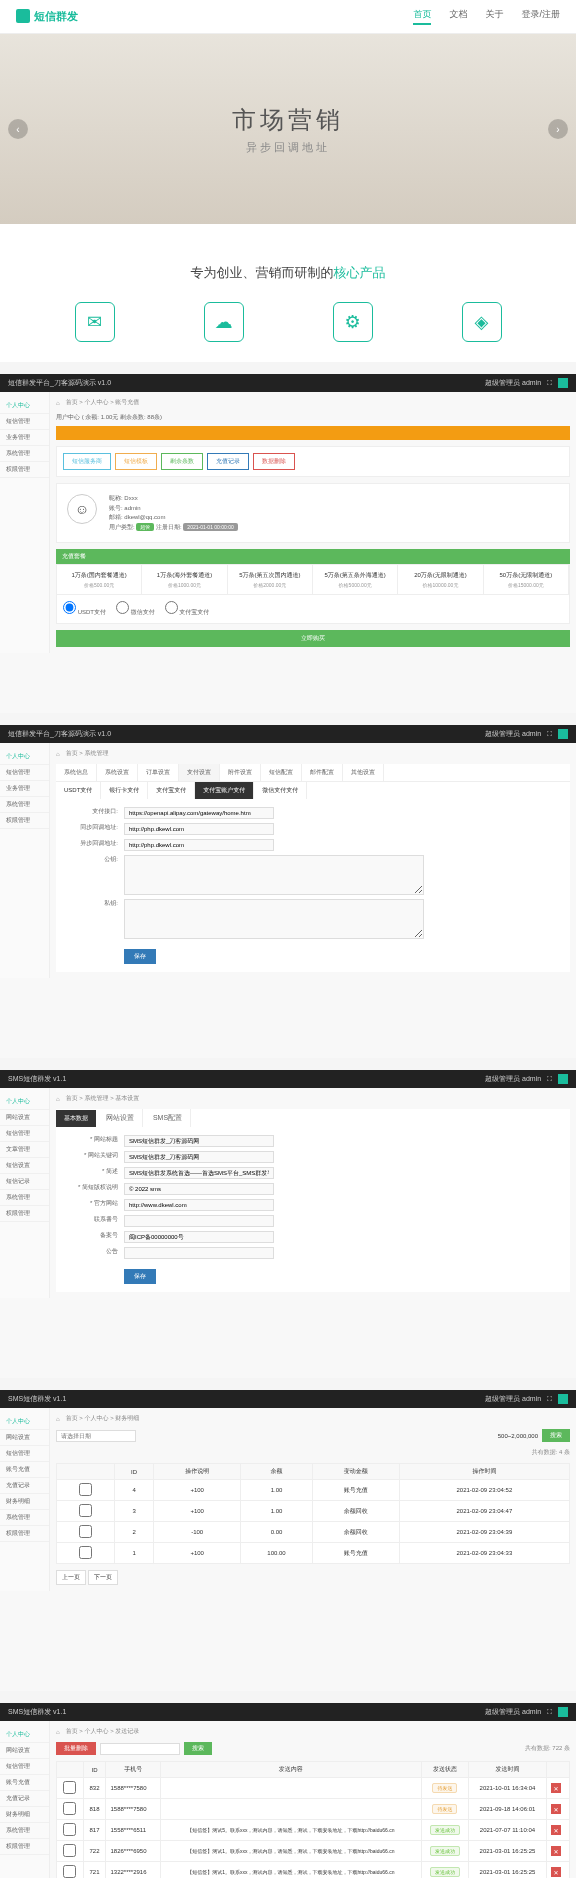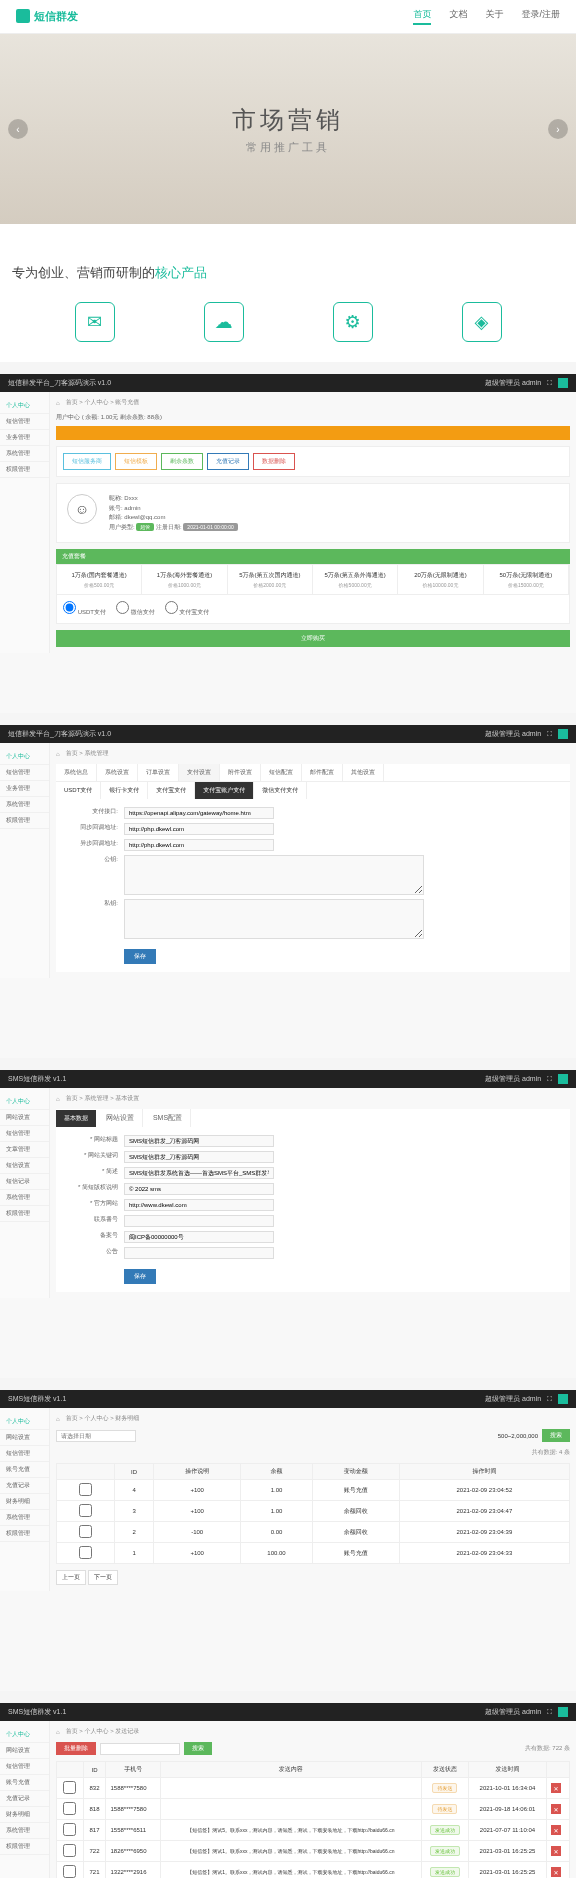--- a/index.html
+++ b/index.html
@@ -14,21 +14,21 @@
 .nav-items{margin-left:auto;display:flex;gap:18px;font-size:9px}
 .nav-item{color:#666}
 .nav-item.active{color:#1abc9c;border-bottom:2px solid #1abc9c;padding-bottom:2px}
 .hero{height:190px;background:linear-gradient(to bottom,#e8e4dc 0%,#d4ccc0 100%);position:relative;display:flex;align-items:center;justify-content:center}
 .hero-text{text-align:center;color:#555}
 .hero-title{font-size:24px;letter-spacing:4px}
 .hero-sub{font-size:11px;letter-spacing:3px;margin-top:4px;color:#888}
 .arrow{position:absolute;top:50%;transform:translateY(-50%);width:20px;height:20px;background:rgba(0,0,0,0.2);border-radius:50%;color:#fff;display:flex;align-items:center;justify-content:center;font-size:10px}
 .arrow.left{left:8px}
 .arrow.right{right:8px}
-.subtitle{text-align:left;padding:40px 12px 20px;font-size:13px;color:#444}
+.subtitle{text-align:center;padding:40px 12px 20px;font-size:13px;color:#444}
 .subtitle .accent{color:#1abc9c}
 .feature-icons{display:flex;justify-content:space-around;padding:0 30px 20px}
 .feat{width:40px;height:40px;border:1px solid #1abc9c;border-radius:6px;display:flex;align-items:center;justify-content:center;color:#1abc9c;font-size:18px}
 
 
 .admin{font-size:7px;color:#333}
 .topbar{background:#222;color:#ccc;display:flex;align-items:center;padding:4px 8px;height:18px}
 .topbar-title{font-size:7px}
 .topbar-right{margin-left:auto;display:flex;align-items:center;gap:6px}
 .toggle{width:10px;height:10px;background:#1abc9c;display:inline-block}
@@ -112,21 +112,21 @@
       <span class="nav-item active">首页</span>
       <span class="nav-item">文档</span>
       <span class="nav-item">关于</span>
       <span class="nav-item">登录/注册</span>
     </div>
   </div>
   <div class="hero">
     <div class="arrow left">‹</div>
     <div class="hero-text">
       <div class="hero-title">市场营销</div>
-      <div class="hero-sub">常用推广工具</div>
+      <div class="hero-sub">异步回调地址</div>
     </div>
     <div class="arrow right">›</div>
   </div>
   <div class="subtitle">
     <span>专为创业、营销而研制的</span><span class="accent">核心产品</span>
   </div>
   <div class="feature-icons">
     <div class="feat">✉</div>
     <div class="feat">☁</div>
     <div class="feat">⚙</div>

